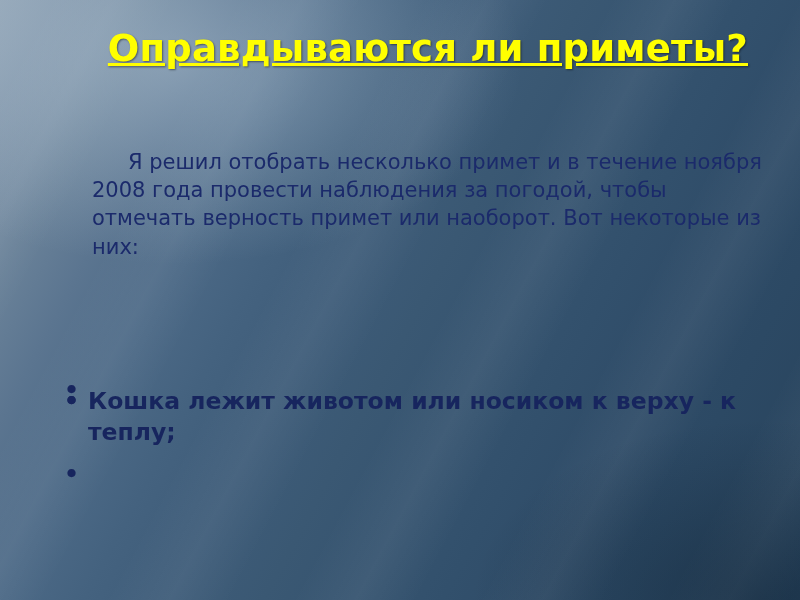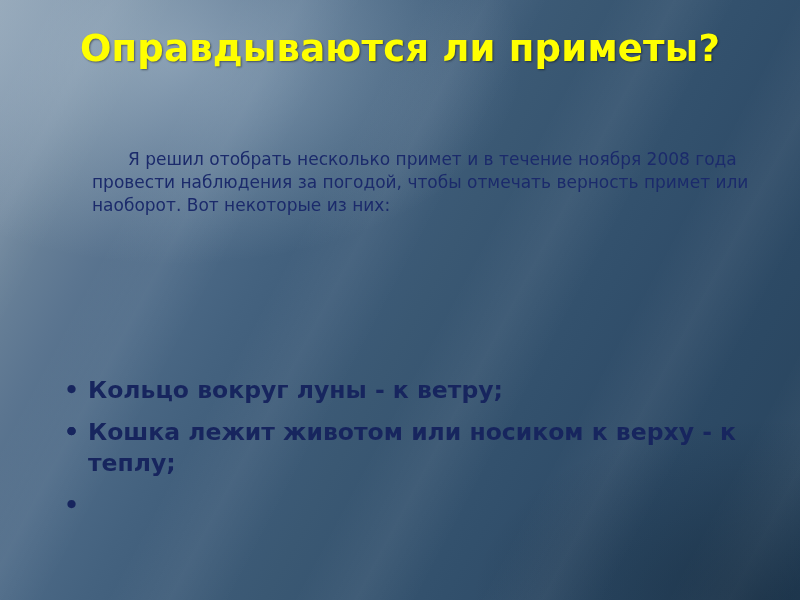--- a/index.html
+++ b/index.html
@@ -56,37 +56,38 @@
       radial-gradient(ellipse 60% 50% at 95% 100%, rgba(10,28,45,0.40), rgba(10,28,45,0) 60%);
     pointer-events: none;
   }
   .content {
     position: relative;
     z-index: 2;
   }
   .title {
     position: absolute;
     top: 26px;
-    left: 60px;
+    left: 68px;
     width: 680px;
-    text-align: center;
+    text-align: right;
     color: #ffff00;
     font-size: 37px;
     font-weight: bold;
     line-height: 1.27;
     letter-spacing: 0.2px;
     text-shadow: 1px 1px 2px rgba(0,0,0,0.45);
+    text-decoration: underline;
   }
   .intro {
     position: absolute;
     top: 148px;
     left: 92px;
     width: 672px;
     color: #1b2a6b;
-    font-size: 17px;
+    font-size: 21px;
     line-height: 1.345;
     text-indent: 36px;
     font-weight: normal;
   }
   ul.omens {
     position: absolute;
     top: 375px;
     left: 40px;
     width: 740px;
     margin: 0;
@@ -117,21 +118,20 @@
 <div id="slide">
   <div class="content">
 
     <div class="title">Оправдываются ли приметы?</div>
 
     <div class="intro">Я решил отобрать несколько примет и в течение ноября 2008 года провести наблюдения за погодой, чтобы отмечать  верность примет или наоборот. Вот некоторые из них:</div>
 
     <ul class="omens">
       <li>
         <span class="bullet">•</span>
-        <span>Кольцо вокруг луны - к ветру;</span>
       </li>
       <li>
         <span class="bullet">•</span>
       </li>
       <li>
         <span class="bullet">•</span>
         <span>Кошка лежит животом или носиком к верху - к теплу;</span>
       </li>
       <li>
         <span class="bullet">•</span>

